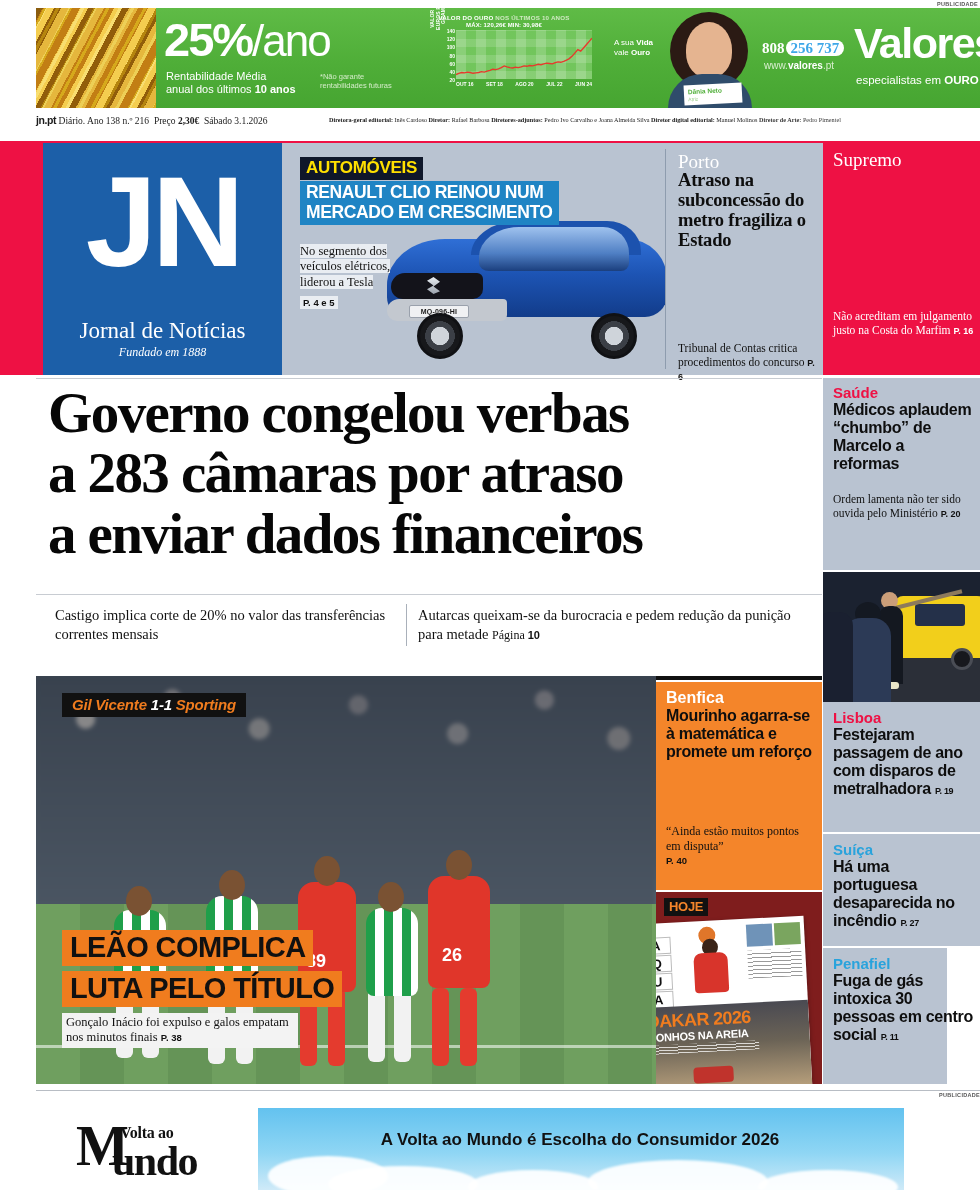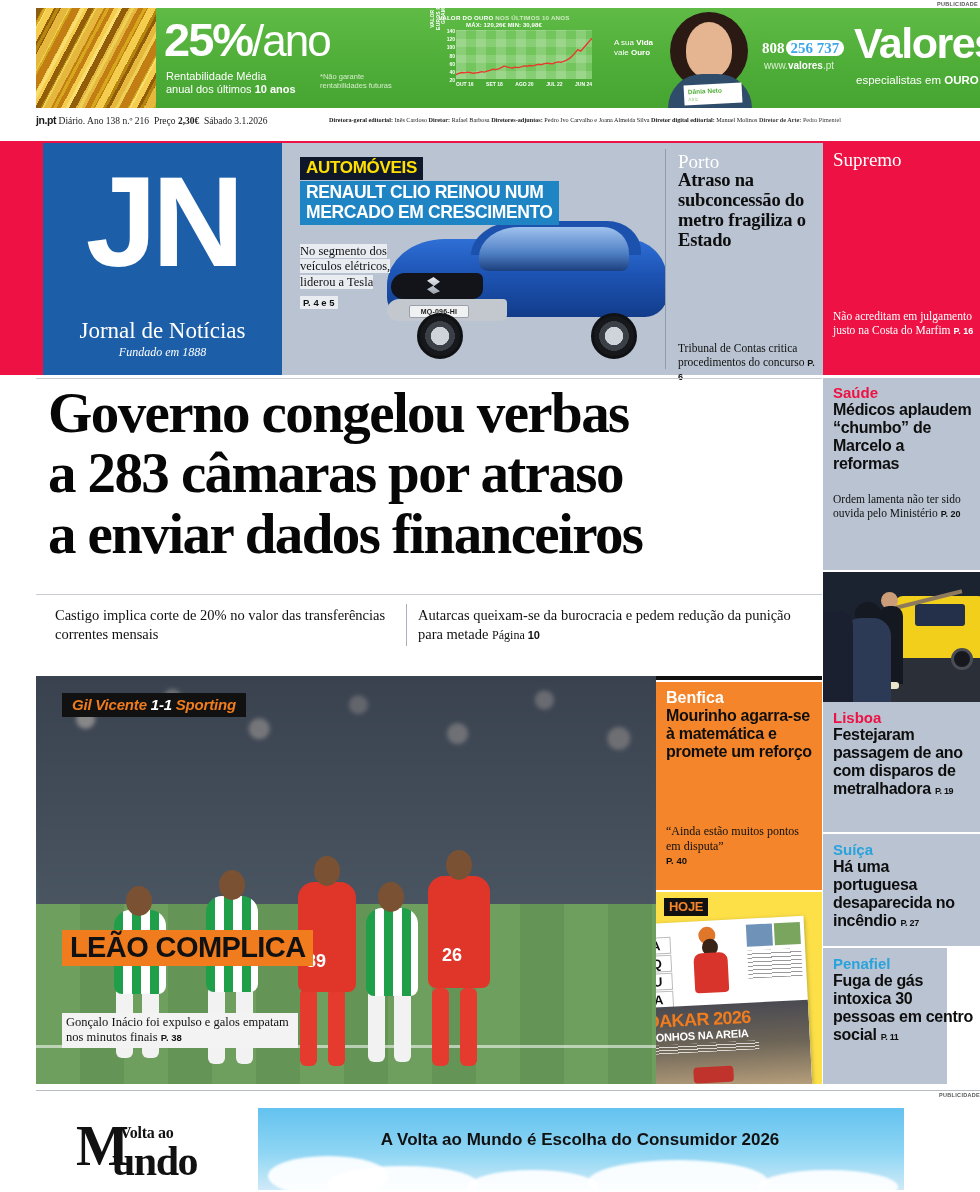--- a/index.html
+++ b/index.html
@@ -370,21 +370,21 @@
 
   
   #benfica-top { left:656px; top:676px; width:166px; height:4px; background:#111; }
   #benfica { left:656px; top:682px; width:166px; height:208px; background:#f4852a; }
   #benfica-inner { left:666px; top:690px; width:150px; }
   .kicker-white-sans { color:#fff; font-family:"Liberation Sans", sans-serif; font-weight:bold; font-size:16px; line-height:1.05; }
   #benfica-lede { left:666px; top:824px; width:150px; font-size:12px; line-height:1.22; color:#111; }
   #benfica-lede b { display:block; font-family:"Liberation Sans", sans-serif; font-weight:bold; font-size:9.5px; margin-top:2px; }
 
   
-  #hoje-zone { left:656px; top:892px; width:166px; height:192px; background:#fde047; overflow:hidden; }
+  #hoje-zone { left:656px; top:892px; width:166px; height:192px; background:#7f1d1d; overflow:hidden; }
   #hoje-tag {
     position:absolute; left:8px; top:6px; background:#111; color:#f4852a; padding:1px 5px 2px;
     font-family:"Liberation Sans", sans-serif; font-weight:bold; font-size:13px; letter-spacing:-.3px;
   }
   #mag {
     position:absolute; left:-14px; top:28px; width:166px; height:170px;
     background:#fff; box-shadow:0 2px 5px rgba(0,0,0,.35); transform: rotate(-3deg);
     overflow:hidden;
   }
   #mag .aquae {
@@ -717,20 +717,21 @@
 
   <div class="abs" id="photo-credit">MIGUEL PEREIRA</div>
 
   <div class="abs" id="score-tag">
     <span>Gil Vicente</span>
     <span class="sc">1-1</span>
     <span>Sporting</span>
   </div>
 
   <div class="abs sport-head" id="sport-h1">LEÃO COMPLICA</div>
+  <div class="abs sport-head" id="sport-h2">LUTA PELO TÍTULO</div>
   <div class="abs" id="sport-lede">
     <span>Gonçalo Inácio foi expulso e galos empatam nos minutos finais</span> <b>P. 38</b>
   </div>
 
   <div class="abs" id="benfica-top"></div>
   <div class="abs" id="benfica"></div>
   <div class="abs" id="benfica-inner">
     <div class="kicker-white-sans">Benfica</div>
     <div class="col-head-sans">Mourinho agarra-se à matemática e promete um reforço</div>
   </div>

